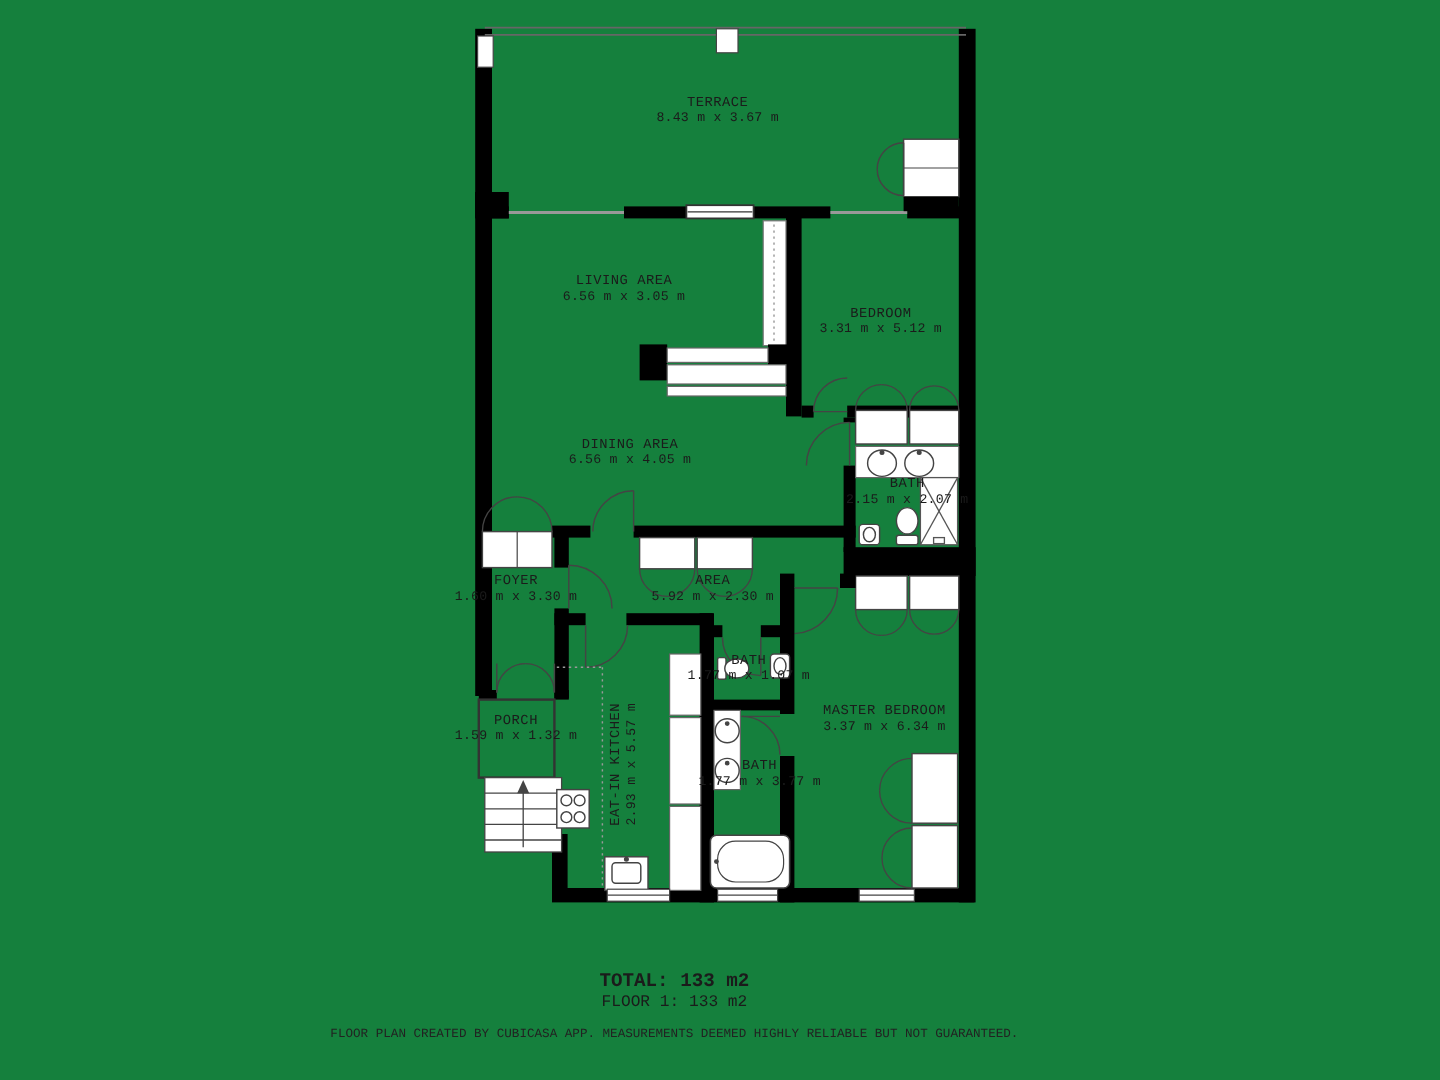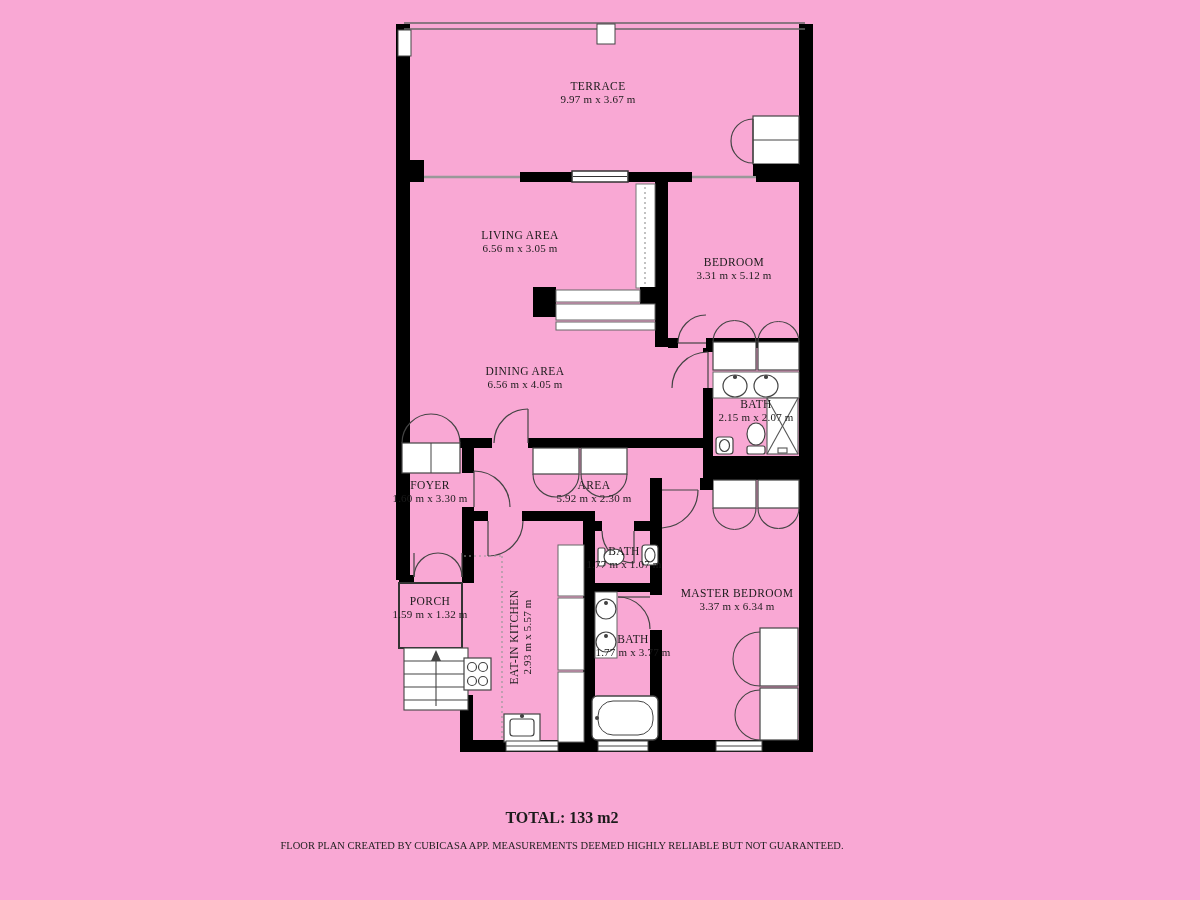--- a/index.html
+++ b/index.html
@@ -1,17 +1,17 @@
 <!DOCTYPE html>
 <html><head>
 <meta charset="utf-8">
 <style>
   html,body{margin:0;padding:0;background:#fff;}
-  .stage{position:relative;width:1200px;height:900px;background:#f9a8d4;overflow:hidden;
-         font-family:Liberation Serif, serif;color:#1b1b1b;}
+  .stage{position:relative;width:1200px;height:900px;background:#15803d;overflow:hidden;
+         font-family:Liberation Mono, monospace;color:#1b1b1b;}
   .plan-svg{position:absolute;left:0;top:0;}
   .room-label{position:absolute;transform:translate(-50%,-50%);text-align:center;
               white-space:nowrap;line-height:1.25;color:#1b1b1b;}
   .room-label .rname{display:block;font-size:11.5px;letter-spacing:.4px;}
   .room-label .rdims{display:block;font-size:11px;letter-spacing:.2px;}
   .room-label.vertical{transform:translate(-50%,-50%) rotate(-90deg);}
   .summary{position:absolute;left:0;top:809px;width:1124px;text-align:center;}
   .summary .total{font-size:16px;font-weight:bold;margin-bottom:1px;}
   .summary .line{font-size:13.5px;margin-top:1px;}
   .summary .disclaimer{font-size:10.5px;margin-top:13px;color:#222;}
@@ -314,21 +314,21 @@
       <g stroke="#444" stroke-width="1">
         <line x1="506" y1="746" x2="558" y2="746"></line>
         <line x1="598" y1="746" x2="648" y2="746"></line>
         <line x1="716" y1="746" x2="762" y2="746"></line>
       </g>
     </g>
   </svg>
 
   <div class="room-label" style="left:598px;top:93px">
     <span class="rname">TERRACE</span>
-    <span class="rdims">9.97 m x 3.67 m</span>
+    <span class="rdims">8.43 m x 3.67 m</span>
   </div>
   <div class="room-label" style="left:520px;top:242px">
     <span class="rname">LIVING AREA</span>
     <span class="rdims">6.56 m x 3.05 m</span>
   </div>
   <div class="room-label" style="left:734px;top:269px">
     <span class="rname">BEDROOM</span>
     <span class="rdims">3.31 m x 5.12 m</span>
   </div>
   <div class="room-label" style="left:525px;top:378px">
@@ -363,16 +363,17 @@
     <span class="rname">BATH</span>
     <span class="rdims">1.77 m x 3.77 m</span>
   </div>
   <div class="room-label" style="left:737px;top:600px">
     <span class="rname">MASTER BEDROOM</span>
     <span class="rdims">3.37 m x 6.34 m</span>
   </div>
 
   <div class="summary">
     <div class="total">TOTAL: 133 m2</div>
+    <div class="line">FLOOR 1: 133 m2</div>
     <div class="disclaimer">FLOOR PLAN CREATED BY CUBICASA APP. MEASUREMENTS DEEMED HIGHLY RELIABLE BUT NOT GUARANTEED.</div>
   </div>
 
 </div>
 
 </body></html>

